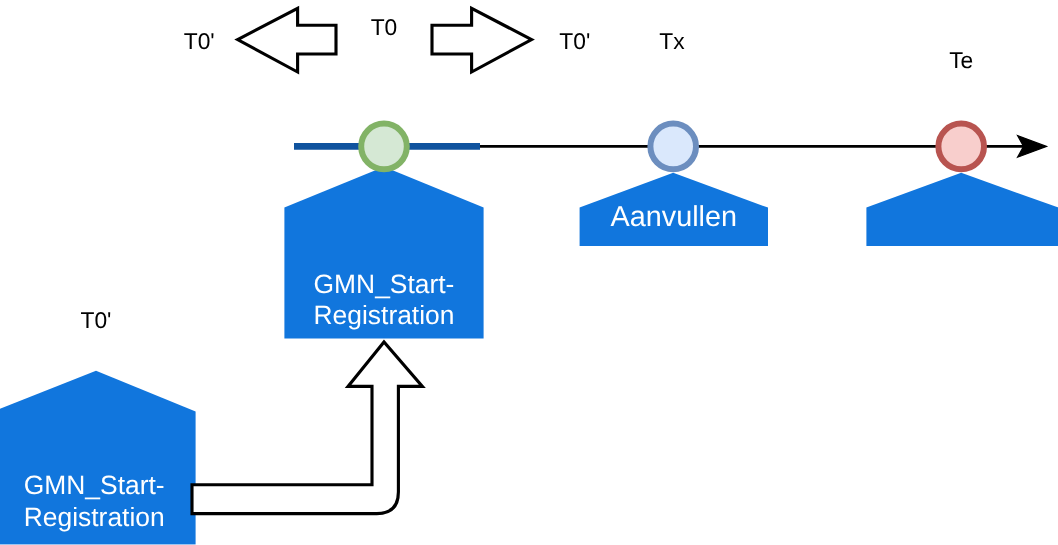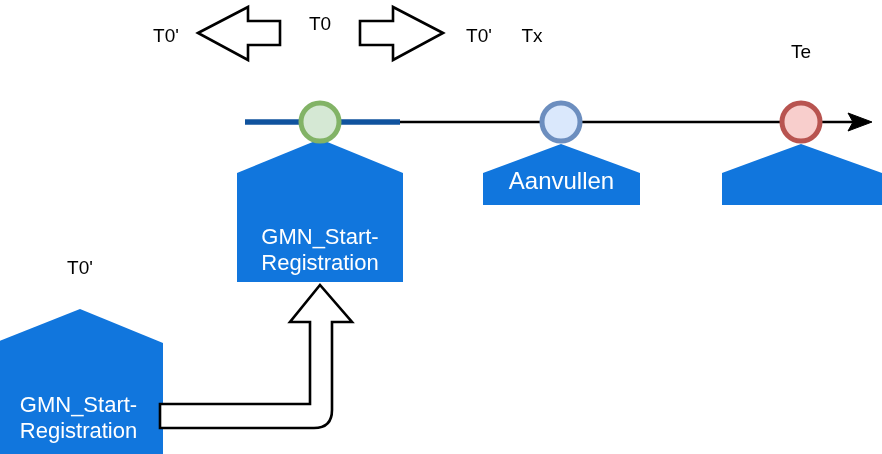--- a/index.html
+++ b/index.html
@@ -92,21 +92,21 @@
              L 332 322
              L 332 410
              Q 332 428 314 428
              L 160 428
              Z" fill="#ffffff" stroke="#000000" stroke-width="2.6" stroke-linejoin="miter" stroke-linecap="butt"></path>
   </svg>
 
   <div class="tlabel" style="left:146px; top:26px; width:40px;">T0'</div>
   <div class="tlabel" style="left:300px; top:14px; width:40px;">T0</div>
   <div class="tlabel" style="left:459px; top:26px; width:40px;">T0'</div>
-  <div class="tlabel" style="left:512px; top:26px; width:40px;">Tx</div>
+  <div class="tlabel" style="left:540px; top:26px; width:40px;">Tx</div>
   <div class="tlabel" style="left:781px; top:10px; width:40px;margin-top:32px;">Te</div>
   <div class="tlabel" style="left:60px; top:258px; width:40px;">T0'</div>
 
   <div class="shape-label mid" style="left:237px; top:224px; width:166px;">GMN_Start-
 Registration</div>
 
   <div class="shape-label big" style="left:483px; top:167px; width:157px;">Aanvullen</div>
 
 
   <div class="shape-label mid" style="left:-6px; top:392px; width:169px;">GMN_Start-

